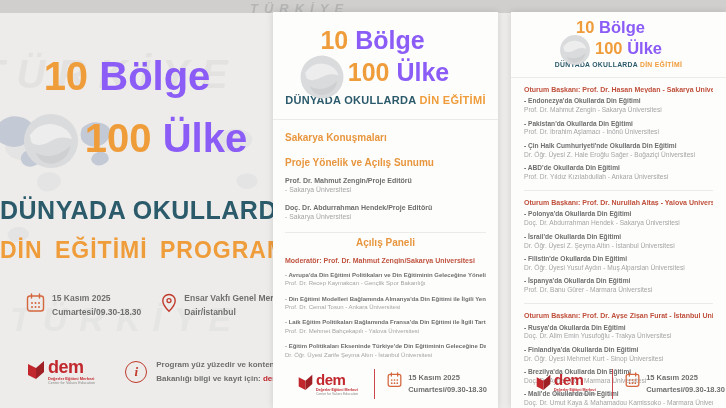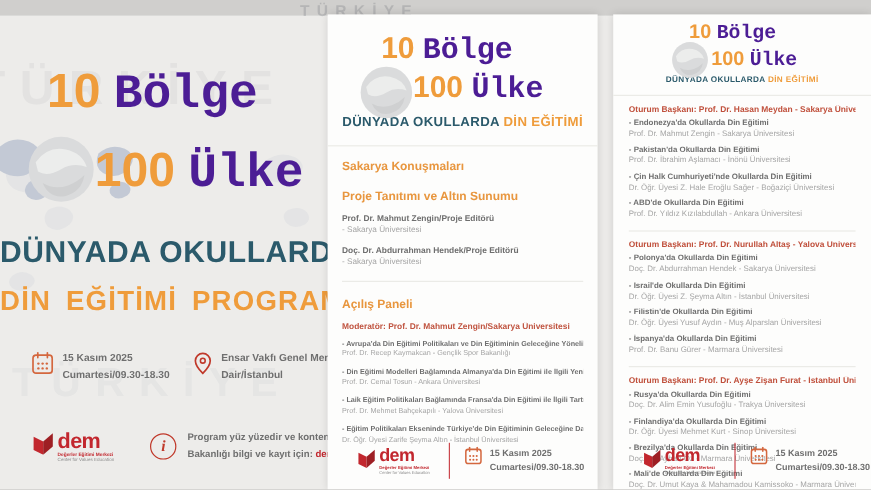--- a/index.html
+++ b/index.html
@@ -4,33 +4,33 @@
 <style>
   html,body{margin:0;padding:0;}
   body{
     width:726px;height:408px;overflow:hidden;
     font-family:"Liberation Sans", sans-serif;
     background:#b7b6b4;
   }
   .stage{position:relative;width:726px;height:408px;background:#edecea;overflow:hidden;}
   .topstrip{position:absolute;top:0;left:0;width:726px;height:13px;background:#d0cfcd;}
   
-  .wm{position:absolute;font-weight:800;color:rgba(110,120,132,0.08);letter-spacing:12px;pointer-events:none;white-space:nowrap;}
+  .wm{position:absolute;font-weight:800;color:rgba(110,120,132,0.08);letter-spacing:12px;pointer-events:none;white-space:nowrap;font-style:italic;}
   .wm.w1{top:52px;left:-20px;font-size:40px;}
   .wm.w2{top:1px;left:250px;font-size:13px;letter-spacing:6px;color:rgba(60,65,75,0.18);}
   .wm.w3{top:300px;left:10px;font-size:34px;color:rgba(110,120,132,0.06);}
   .bgmap{position:absolute;left:0;top:80px;width:272px;height:240px;opacity:.5;pointer-events:none;}
 
   
   .left{position:absolute;left:0;top:0;width:272px;height:408px;}
   .big-title{position:absolute;left:0;top:56px;width:272px;text-align:center;font-weight:800;line-height:1.0;}
   .bt1{font-size:40px;transform:translateX(-9px);}
   .bt2{font-size:40px;margin-top:22px;transform:translateX(30px);position:relative;z-index:2;}
   .num{color:#ef9c3b;}
-  .word{color:#4c1d95;font-family:Liberation Mono, monospace;}
+  .word{color:#8b5cf6;}
   .globe-left{position:absolute;left:22px;top:112px;width:58px;height:58px;z-index:1;}
   .wing{position:absolute;z-index:0;}
   .heading1{position:absolute;top:196px;left:0;width:272px;text-align:center;
     color:#2b5a6b;font-size:25px;font-weight:800;letter-spacing:.5px;white-space:nowrap;}
   .heading2{position:absolute;top:237px;left:0;width:272px;text-align:center;
     color:#ef9c3b;font-size:23px;font-weight:800;letter-spacing:1px;word-spacing:5px;white-space:nowrap;}
   .events{position:absolute;top:292px;left:26px;width:240px;display:flex;gap:20px;align-items:flex-start;}
   .event{display:flex;gap:7px;align-items:flex-start;}
   .ev-ic{flex:0 0 auto;margin-top:1px;}
   .ev-tx{font-size:8.5px;font-weight:600;color:#6f6f6f;line-height:1.6;white-space:nowrap;}
@@ -75,21 +75,21 @@
   .card-right .divider.hd{margin-top:8px;}
 
   .mbody{padding:0 12px;}
   .sec-h{color:#e8963e;font-weight:800;font-size:10px;white-space:nowrap;}
   .mbody .s1{margin-top:12px;}
   .mbody .s2{margin-top:14px;}
   .spk{margin-top:8px;overflow:hidden;}
   .spk .nm{font-size:7px;font-weight:700;color:#6e6e6e;line-height:1.35;white-space:nowrap;}
   .spk .org{font-size:6.8px;color:#a5a5a5;line-height:1.35;white-space:nowrap;}
   .mbody .divider.mid{margin-top:11px;}
-  .mbody .s3{margin-top:14px;}
+  .mbody .s3{margin-top:4px;text-align:center;}
   .moder{margin-top:9px;font-size:7px;font-weight:800;color:#c05440;white-space:nowrap;overflow:hidden;}
   .pitem{margin-top:6.5px;overflow:hidden;}
   .pitem .tp{font-size:6px;font-weight:700;color:#6e6e6e;line-height:1.45;white-space:nowrap;}
   .pitem .sp{font-size:6px;color:#a5a5a5;line-height:1.45;white-space:nowrap;}
 
   .rbody{padding:0 13px;}
   .session{margin-top:8px;}
   .chair{font-size:7px;font-weight:800;color:#c0503c;white-space:nowrap;overflow:hidden;}
   .ritem{margin-top:4.5px;overflow:hidden;}
   .ritem .tp{font-size:6.6px;font-weight:700;color:#6e6e6e;line-height:1.35;white-space:nowrap;}
@@ -204,21 +204,21 @@
         <path d="M8 24 q10 -14 26 -11 q14 3 18 15 q-12 -4 -22 2 q-12 7 -20 2z" fill="#ecedec"></path>
         <path d="M14 42 q10 6 22 2 q8 -3 14 -9 q-2 14 -16 18 q-14 3 -20 -11z" fill="#cfd0d1"></path>
       </svg>
       <div class="ph-l1"><span class="num">10</span> <span class="word">Bölge</span></div>
       <div class="ph-l2"><span class="num">100</span> <span class="word">Ülke</span></div>
       <div class="ph-sub"><span class="dk">DÜNYADA OKULLARDA </span><span class="ac">DİN EĞİTİMİ</span></div>
       <div class="divider hd"></div>
     </div>
     <div class="mbody">
       <div class="sec-h s1">Sakarya Konuşmaları</div>
-      <div class="sec-h s2">Proje Tanıtımı ve Altın Sunumu</div>
+      <div class="sec-h s2">Proje Yönelik ve Açılış Sunumu</div>
       <div class="spk">
         <div class="nm">Prof. Dr. Mahmut Zengin/Proje Editörü</div>
         <div class="org">- Sakarya Üniversitesi</div>
       </div>
       <div class="spk">
         <div class="nm">Doç. Dr. Abdurrahman Hendek/Proje Editörü</div>
         <div class="org">- Sakarya Üniversitesi</div>
       </div>
       <div class="divider mid"></div>
       <div class="sec-h s3">Açılış Paneli</div>

